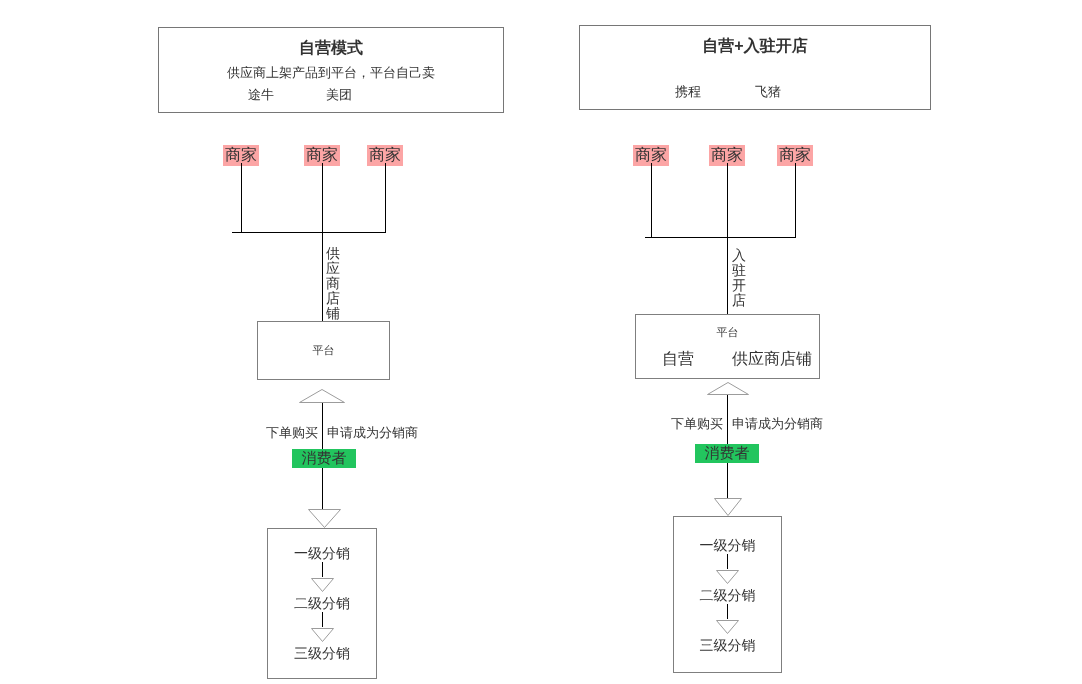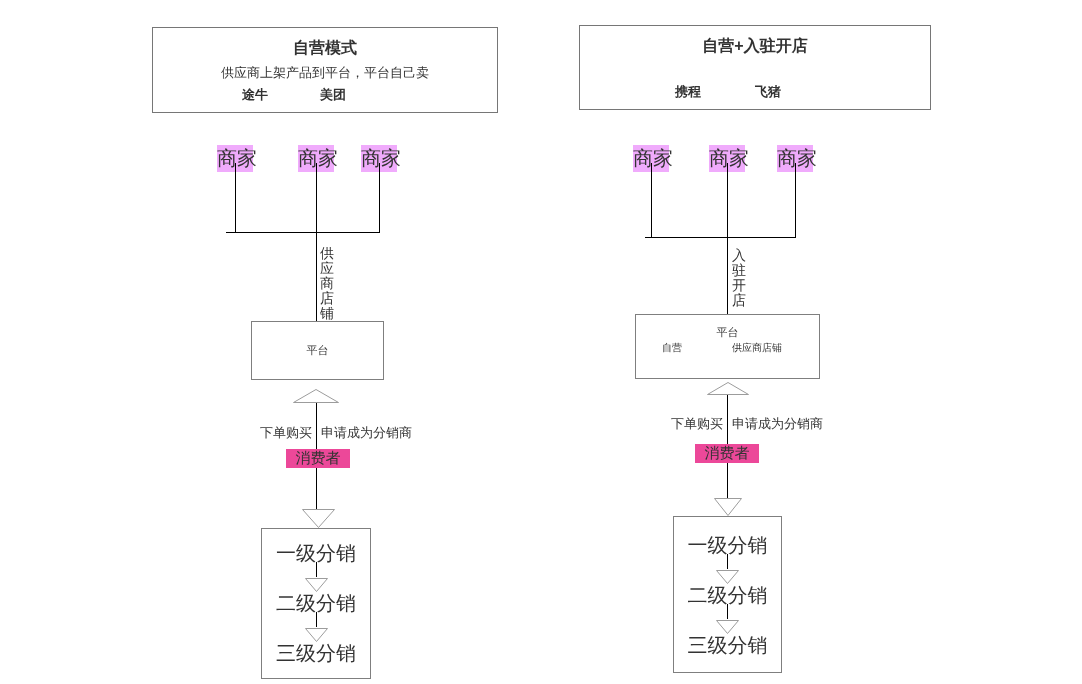--- a/index.html
+++ b/index.html
@@ -1,37 +1,37 @@
 <!DOCTYPE html>
 <html><head>
 <meta charset="utf-8">
 <style>
   *{margin:0;padding:0;box-sizing:border-box}
   html,body{width:1082px;height:684px;background:#ffffff;overflow:hidden}
   body{position:relative;font-family:"Liberation Sans",sans-serif;color:#333333}
 
   .diagram{position:absolute;top:0;width:541px;height:684px}
-  .d0{left:10px}
+  .d0{left:16px}
   .d1{left:541px}
 
   
   .title-box{position:absolute;border:1px solid #767676;display:flex;flex-direction:column;align-items:center;justify-content:space-between;padding:10px 0 9px;text-align:center;background:#fff}
   .d0 .title-box{left:142px;top:27px;width:346px;height:86px}
   .d1 .title-box{left:38px;top:25px;width:352px;height:85px}
   .tb-title{font-size:16px;font-weight:bold;white-space:nowrap}
   .tb-subtitle{font-size:13px;white-space:nowrap}
-  .tb-brands{position:relative;width:100%;height:17px;font-size:13px;font-weight:bold}
+  .tb-brands{position:relative;width:100%;height:17px;font-size:13px;font-weight:normal}
   .tb-brands span{position:absolute;top:0;white-space:nowrap}
   .d0 .tb-brands .b0{left:89px}
   .d0 .tb-brands .b1{left:167px}
   .d1 .tb-brands .b0{left:95px}
   .d1 .tb-brands .b1{left:175px}
 
   
-  .merchant{position:absolute;top:145px;width:36px;font-size:20px;white-space:nowrap;background:#f0abfc}
+  .merchant{position:absolute;top:145px;width:36px;text-align:center;font-size:16px;white-space:nowrap;background:#fca5a5}
   .d0 .m0{left:207px}.d0 .m1{left:288px}.d0 .m2{left:351px}
   .d1 .m0{left:92px}.d1 .m1{left:168px}.d1 .m2{left:236px}
 
   
   .line{position:absolute;background:#000000}
   .branch,.trunk,.flowline{width:1px}
   .hconn{height:1px}
   .d0 .b0l{left:225px;top:163px;height:69px}
   .d0 .b1l{left:306px;top:163px;height:69px}
   .d0 .b2l{left:369px;top:163px;height:69px}
@@ -47,50 +47,50 @@
   .vtext{position:absolute;width:16px;font-size:14px;line-height:15px;word-break:break-all;background:transparent}
   .d0 .vtext{left:310px;top:246px}
   .d1 .vtext{left:191px;top:248px}
 
   
   .platform{position:absolute;border:1px solid #7f7f7f;background:#fff}
   .d0 .platform{left:241px;top:321px;width:133px;height:59px;display:flex;align-items:center;justify-content:center}
   .d1 .platform{left:94px;top:314px;width:185px;height:65px;text-align:center}
   .p-label{font-size:11px}
   .d1 .p-label{display:block;margin-top:10px}
-  .platform-sub{position:relative;height:17px;margin-top:1px;font-size:10px}
+  .platform-sub{position:relative;height:17px;margin-top:9px;font-size:16px}
   .platform-sub span{position:absolute;top:0;white-space:nowrap}
   .platform-sub .s0{left:26px}
   .platform-sub .s1{left:96px}
 
   
   svg.tri{position:absolute;display:block}
   .d0 .up-tri{left:283px;top:389px}
   .d1 .up-tri{left:166px;top:382px}
   .d0 .down-tri{left:292px;top:509px}
   .d1 .down-tri{left:173px;top:498px}
 
   
   .d0 .flowline{left:306px;top:403px;height:106px}
   .d1 .flowline{left:186px;top:395px;height:103px}
   .flow-left{position:absolute;width:54px;text-align:right;font-size:13px;white-space:nowrap;background:#fff}
   .flow-right{position:absolute;font-size:13px;white-space:nowrap;background:#fff}
   .d0 .flow-left{left:248px;top:424px}
   .d0 .flow-right{left:311px;top:424px}
   .d1 .flow-left{left:128px;top:415px}
   .d1 .flow-right{left:191px;top:415px}
-  .consumer{position:absolute;width:64px;text-align:center;font-size:15px;background:#ec4899}
+  .consumer{position:absolute;width:64px;text-align:center;font-size:15px;background:#22c55e}
   .d0 .consumer{left:276px;top:449px}
   .d1 .consumer{left:154px;top:444px}
 
   
   .dist-box{position:absolute;border:1px solid #7f7f7f;background:#fff;display:flex;flex-direction:column;align-items:center}
   .d0 .dist-box{left:251px;top:528px;width:110px;height:151px;padding-top:16px}
   .d1 .dist-box{left:132px;top:516px;width:109px;height:157px;padding-top:20px}
-  .dist-level{font-size:20px;line-height:16px;white-space:nowrap}
+  .dist-level{font-size:14px;line-height:16px;white-space:nowrap}
   .dist-connector{display:flex;flex-direction:column;align-items:center;margin-top:1px}
   .dist-connector .stem{width:1px;height:15px;background:#000}
   .dist-connector svg{display:block;margin-top:1px}
   .dist-connector + .dist-level{margin-top:3px}
 </style>
 </head>
 <body>
 
 <section class="diagram d0">
   <div class="title-box">

